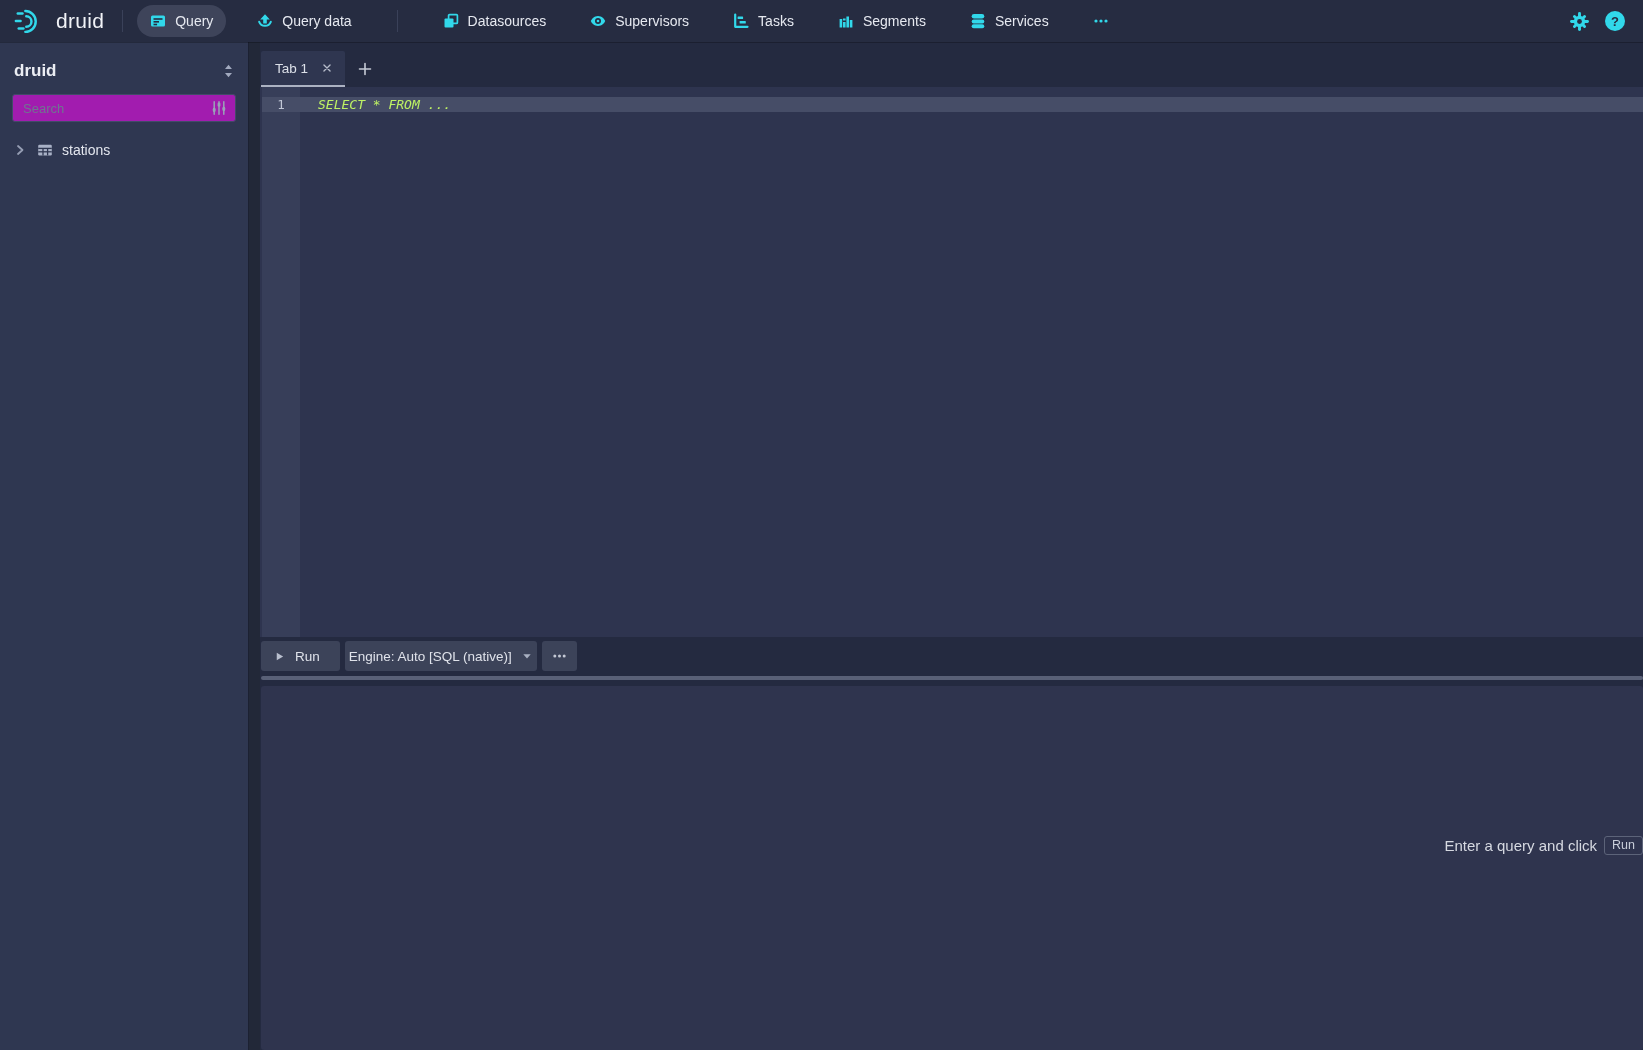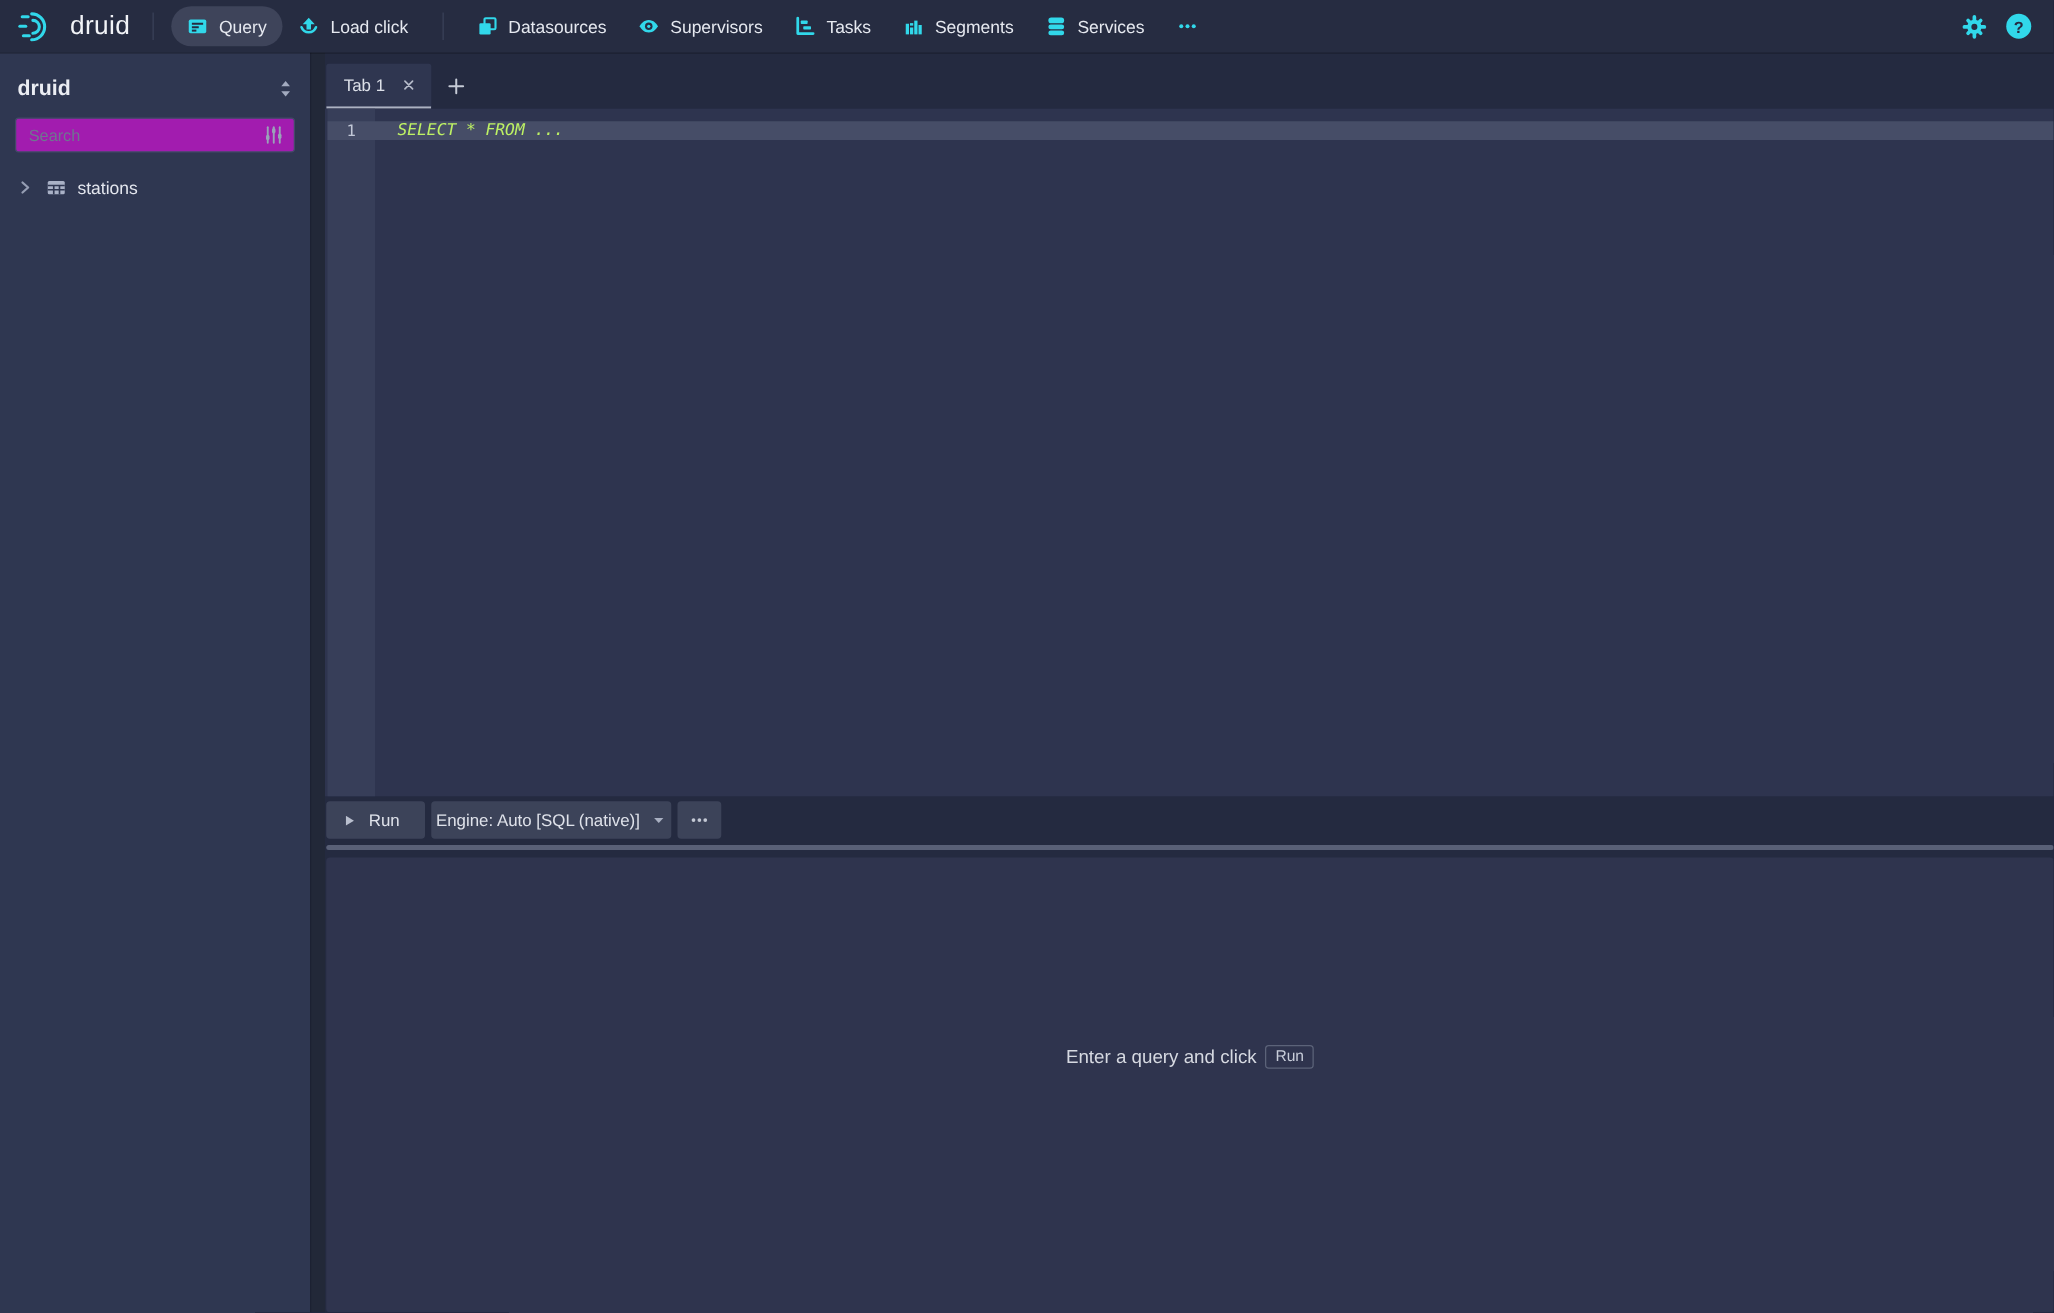--- a/index.html
+++ b/index.html
@@ -6,21 +6,21 @@
   #app{position:relative;width:1643px;height:1050px;overflow:hidden;background:#242A40;
        font-family:"Liberation Sans",sans-serif;}
 
   
   .topbar{position:absolute;top:0;left:0;right:0;height:42px;background:#262C41;
           display:flex;align-items:center;padding:0 10px;box-sizing:border-box;
           box-shadow:0 1px 0 rgba(0,0,0,.25);z-index:5;}
   .brand{display:flex;align-items:center;gap:8px;padding:0 4px;cursor:pointer;}
   .brand-text{color:#F1F3F7;font-size:21px;font-weight:500;letter-spacing:.3px;}
   .tb-divider{width:1px;height:22px;background:#3A4159;margin:0 14px;}
-  .nav{display:flex;align-items:center;gap:0;}
+  .nav{display:flex;align-items:center;gap:18px;}
   .nav-item{display:flex;align-items:center;gap:9px;padding:8px 13px;border-radius:17px;
             color:#E6E9F0;font-size:14px;cursor:pointer;white-space:nowrap;}
   .nav-item.active{background:#3E445A;}
   .nico{display:flex;align-items:center;}
   .tb-right{margin-left:auto;display:flex;align-items:center;gap:15px;padding-right:8px;}
   .tb-iconbtn{display:flex;align-items:center;cursor:pointer;}
   .help-circle{width:20px;height:20px;border-radius:50%;background:#31D8EA;color:#262C41;
                font-weight:700;font-size:13px;display:flex;align-items:center;justify-content:center;}
 
   
@@ -61,21 +61,21 @@
 
   .runbar{height:38px;display:flex;align-items:center;gap:5px;padding-left:1px;flex:none;}
   .btn{height:30px;background:#3C4359;border-radius:3px;display:inline-flex;align-items:center;
        color:#DFE2EA;font-size:13.5px;cursor:pointer;border:none;white-space:nowrap;}
   .btn-run{padding:0 20px 0 13px;gap:10px;}
   .btn-engine{padding:0 4px;gap:9px;}
   .btn-more{padding:0 10px;}
 
   .splitter{height:4px;background:#596077;border-radius:2px;margin:1px 0 6px 1px;cursor:row-resize;flex:none;}
   .panel{flex:1;margin-left:1px;background:#2F344E;border-radius:3px;display:flex;align-items:center;
-         justify-content:center;padding-bottom:46px;box-sizing:border-box;}
+         justify-content:flex-end;padding-bottom:46px;box-sizing:border-box;}
   .empty-msg{color:#D6D9E1;font-size:15px;display:flex;align-items:center;gap:7px;}
   .kbd{border:1px solid #5C6379;border-radius:3px;padding:1px 7px 2px 7px;font-size:12.5px;color:#C9CEDA;}
 </style>
 </head>
 <body>
 
 <div id="app">
 
   <div class="topbar">
     <div class="brand">
@@ -107,21 +107,21 @@
         <span>Query</span>
       </div>
 
       <div class="nav-item">
         <span class="nico">
           <svg width="16" height="16" viewBox="0 0 16 16">
             <path d="M8 1.2 L12.8 6.4 H9.8 V10.5 H6.2 V6.4 H3.2 Z" fill="#31D8EA"></path>
             <path d="M2.2 8.8 a6.2 6.2 0 0 0 11.6 0" fill="none" stroke="#31D8EA" stroke-width="2" stroke-linecap="round"></path>
           </svg>
         </span>
-        <span>Load click</span>
+        <span>Query data</span>
       </div>
 
       <div class="tb-divider"></div>
 
       <div class="nav-item">
         <span class="nico">
           <svg width="16" height="16" viewBox="0 0 16 16">
             <rect x="5.6" y="1.6" width="8.8" height="8.8" rx="1" fill="none" stroke="#31D8EA" stroke-width="1.7"></rect>
             <rect x="1.5" y="5.6" width="9" height="9" rx="1" fill="#31D8EA"></rect>
           </svg>

